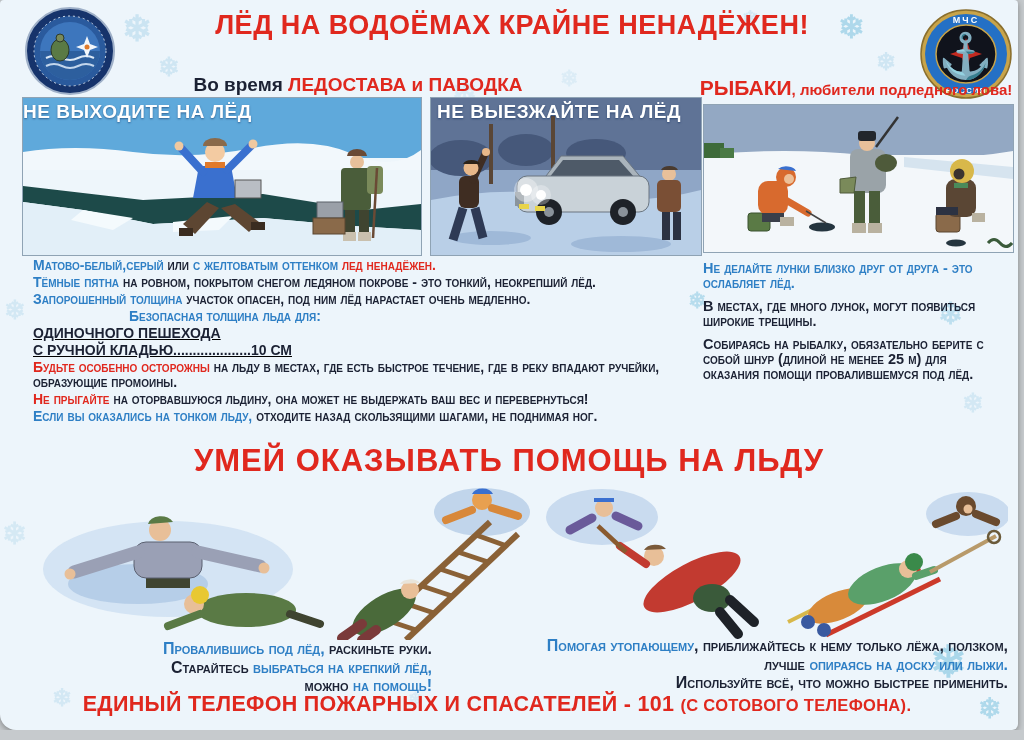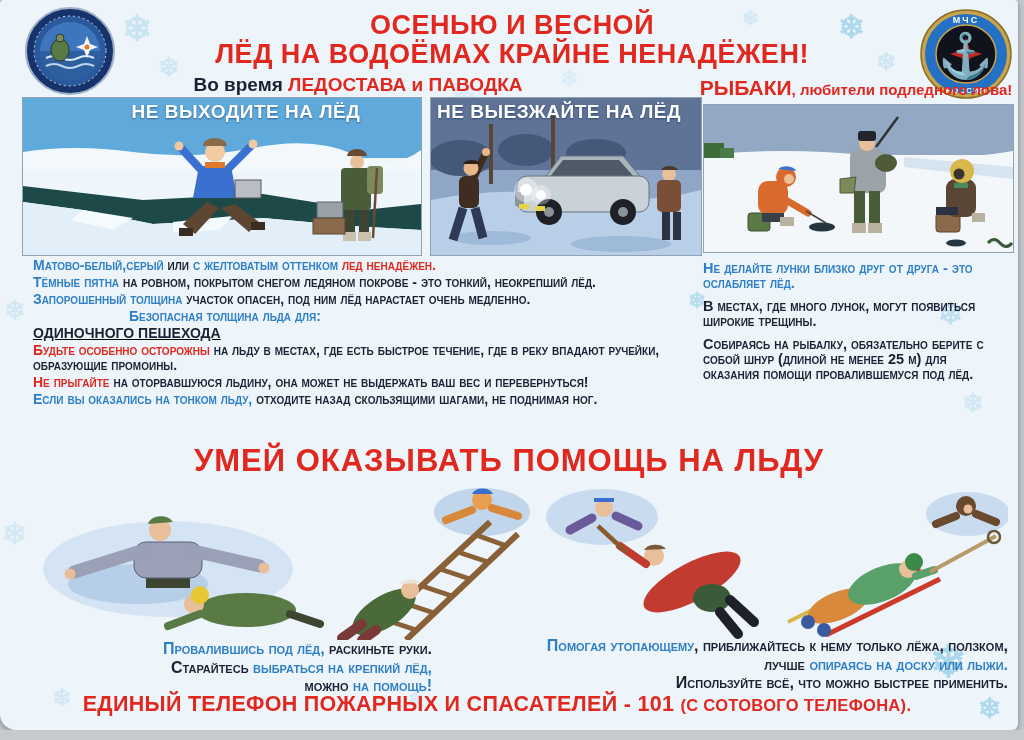--- a/index.html
+++ b/index.html
@@ -14,23 +14,23 @@
   .abs{position:absolute;}
   
   .c-red{color:var(--red);} .c-blue{color:var(--blue);} .c-dark{color:var(--dark);}
   .title{left:118px; width:788px; top:11px; text-align:center;
          font-size:27px; line-height:29px; color:var(--red); letter-spacing:.5px;}
   .subtitle{left:28px; width:660px; top:74px; text-align:center; font-size:19px;}
   .fisher-head{left:694px; width:324px; top:76px; text-align:center; font-size:15px;}
   .fbig{font-size:21px;}
   .panel{border:1px solid #8fa3b4; overflow:hidden;}
   .panel svg{display:block;}
-  .caption{position:absolute; top:3px; left:0; right:0; text-align:center;
+  .caption{position:absolute; top:3px; left:0; right:0; 
            color:#fff; font-size:19px; letter-spacing:.5px;
-           text-shadow:0 1px 2px rgba(10,40,90,.55);padding-left:48px;}
+           text-shadow:0 1px 2px rgba(10,40,90,.55);}
   .col{font-variant:small-caps;}
   .col-left{left:33px; top:258px; width:655px; font-size:14px; line-height:14.5px;}
   .col-left p{margin:0 0 2.5px 0;}
   .col-right{left:703px; top:261px; width:315px; font-size:14.5px; line-height:15px;}
   .col-right p{margin:0 16px 8px 0;}
   .indent{margin-left:96px !important;}
   .u{text-decoration:underline; font-variant:normal;}
   .mid-heading{left:0; width:1018px; top:443px; text-align:center;
                font-size:31px; color:var(--red); letter-spacing:1px;}
   .botcap{font-variant:small-caps; text-align:right; font-size:16px; line-height:18.5px;}
@@ -83,21 +83,20 @@
     <ellipse cx="48" cy="46" rx="45" ry="44" fill="#c8a44a" stroke="#8a6f2e" stroke-width="1.5"></ellipse>
     <ellipse cx="48" cy="46" rx="41" ry="40" fill="#2470c5"></ellipse>
     <ellipse cx="48" cy="46" rx="30" ry="29" fill="#10131c" stroke="#c8a44a" stroke-width="1.5"></ellipse>
     <text x="48" y="15" text-anchor="middle" font-size="9" font-family="Liberation Sans, sans-serif" font-weight="bold" fill="#ffffff" letter-spacing="2">МЧС</text>
     <text x="48" y="85" text-anchor="middle" font-size="8" font-family="Liberation Sans, sans-serif" font-weight="bold" fill="#ffffff" letter-spacing="1">РОССИЯ</text>
     <path d="M48,30 l4,12 12,4 -12,4 -4,12 -4,-12 -12,-4 12,-4 Z" fill="#c22a20"></path>
     <text x="48" y="63" text-anchor="middle" font-size="44" fill="#c8a44a">⚓</text>
   </svg>
 
   <div class="abs title">
-    <div>ОСЕНЬЮ И ВЕСНОЙ</div>
     <div>ЛЁД НА ВОДОЁМАХ КРАЙНЕ НЕНАДЁЖЕН!</div>
   </div>
 
   <div class="abs subtitle"><span class="c-dark">Во время </span><span class="c-red">ЛЕДОСТАВА и ПАВОДКА</span></div>
   <div class="abs fisher-head"><span class="c-red fbig">РЫБАКИ</span><span class="c-red">, любители подледного лова!</span></div>
 
   <div class="abs panel" style="left:22px;top:97px;width:398px;height:157px">
     <svg width="398" height="157" viewBox="0 0 398 157">
       <rect width="398" height="157" fill="#eef6fb"></rect>
       <rect width="398" height="60" fill="#5fa9db"></rect>
@@ -223,20 +222,21 @@
       <path d="M284,138 q6,-7 12,0 q6,7 12,0" stroke="#3a5a3a" stroke-width="3" fill="none"></path>
     </svg>
   </div>
 
   <div class="abs col col-left">
     <p><span class="c-blue">Матово-белый,серый </span><span class="c-dark">или </span><span class="c-blue">с желтоватым оттенком </span><span class="c-red">лед ненадёжен.</span></p>
     <p><span class="c-blue">Тёмные пятна </span><span class="c-dark">на ровном, покрытом снегом ледяном покрове - это тонкий, неокрепший лёд.</span></p>
     <p><span class="c-blue">Запорошенный толщина </span><span class="c-dark">участок опасен, под ним лёд нарастает очень медленно.</span></p>
     <p class="indent"><span class="c-blue">Безопасная толщина льда для:</span></p>
     <p class="u"><span class="c-dark">ОДИНОЧНОГО ПЕШЕХОДА</span></p>
+    <p class="u"><span class="c-dark">С РУЧНОЙ КЛАДЬЮ....................10 СМ</span></p>
     <p><span class="c-red">Будьте особенно осторожны </span><span class="c-dark">на льду в местах, где есть быстрое течение, где в реку впадают ручейки, образующие промоины.</span></p>
     <p><span class="c-red">Не прыгайте </span><span class="c-dark">на оторвавшуюся льдину, она может не выдержать ваш вес и перевернуться!</span></p>
     <p><span class="c-blue">Если вы оказались на тонком льду, </span><span class="c-dark">отходите назад скользящими шагами, не поднимая ног.</span></p>
   </div>
 
   <div class="abs col col-right">
     <p><span class="c-blue">Не делайте лунки близко друг от друга - это ослабляет лёд.</span></p>
     <p><span class="c-dark">В местах, где много лунок, могут появиться широкие трещины.</span></p>
     <p><span class="c-dark">Собираясь на рыбалку, обязательно берите с собой шнур (длиной не менее 25 м) для оказания помощи провалившемуся под лёд.</span></p>
   </div>

